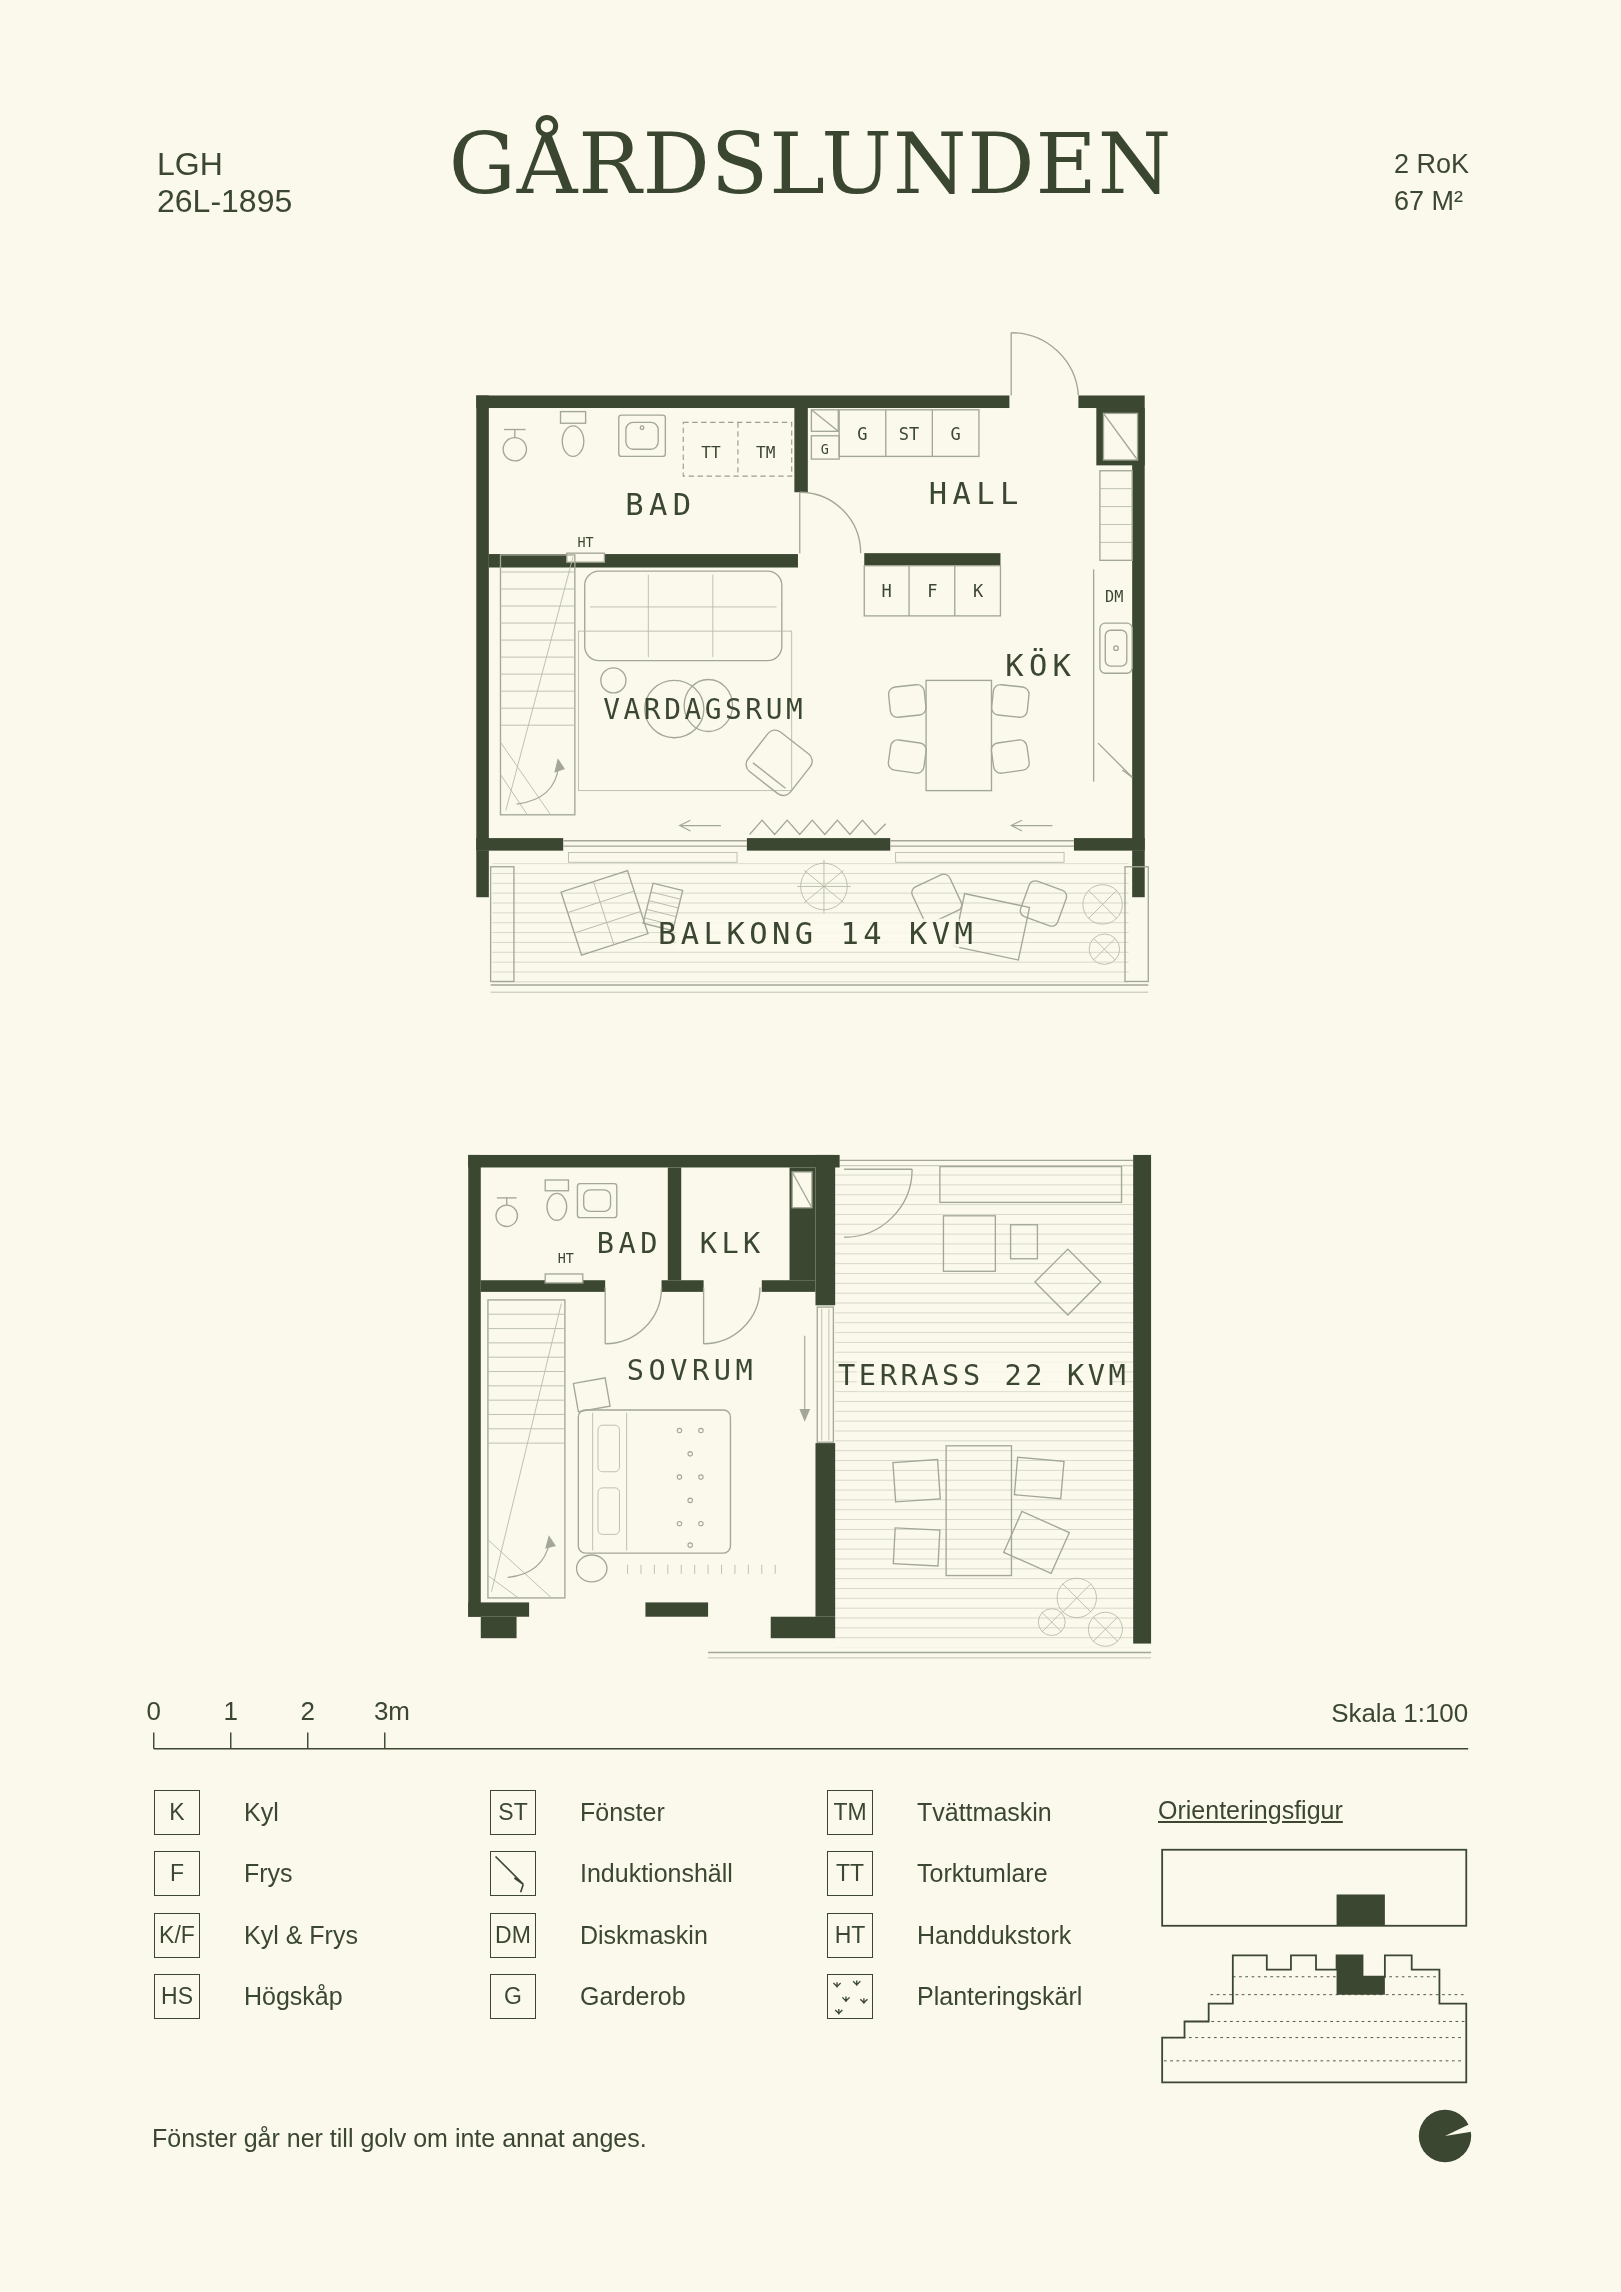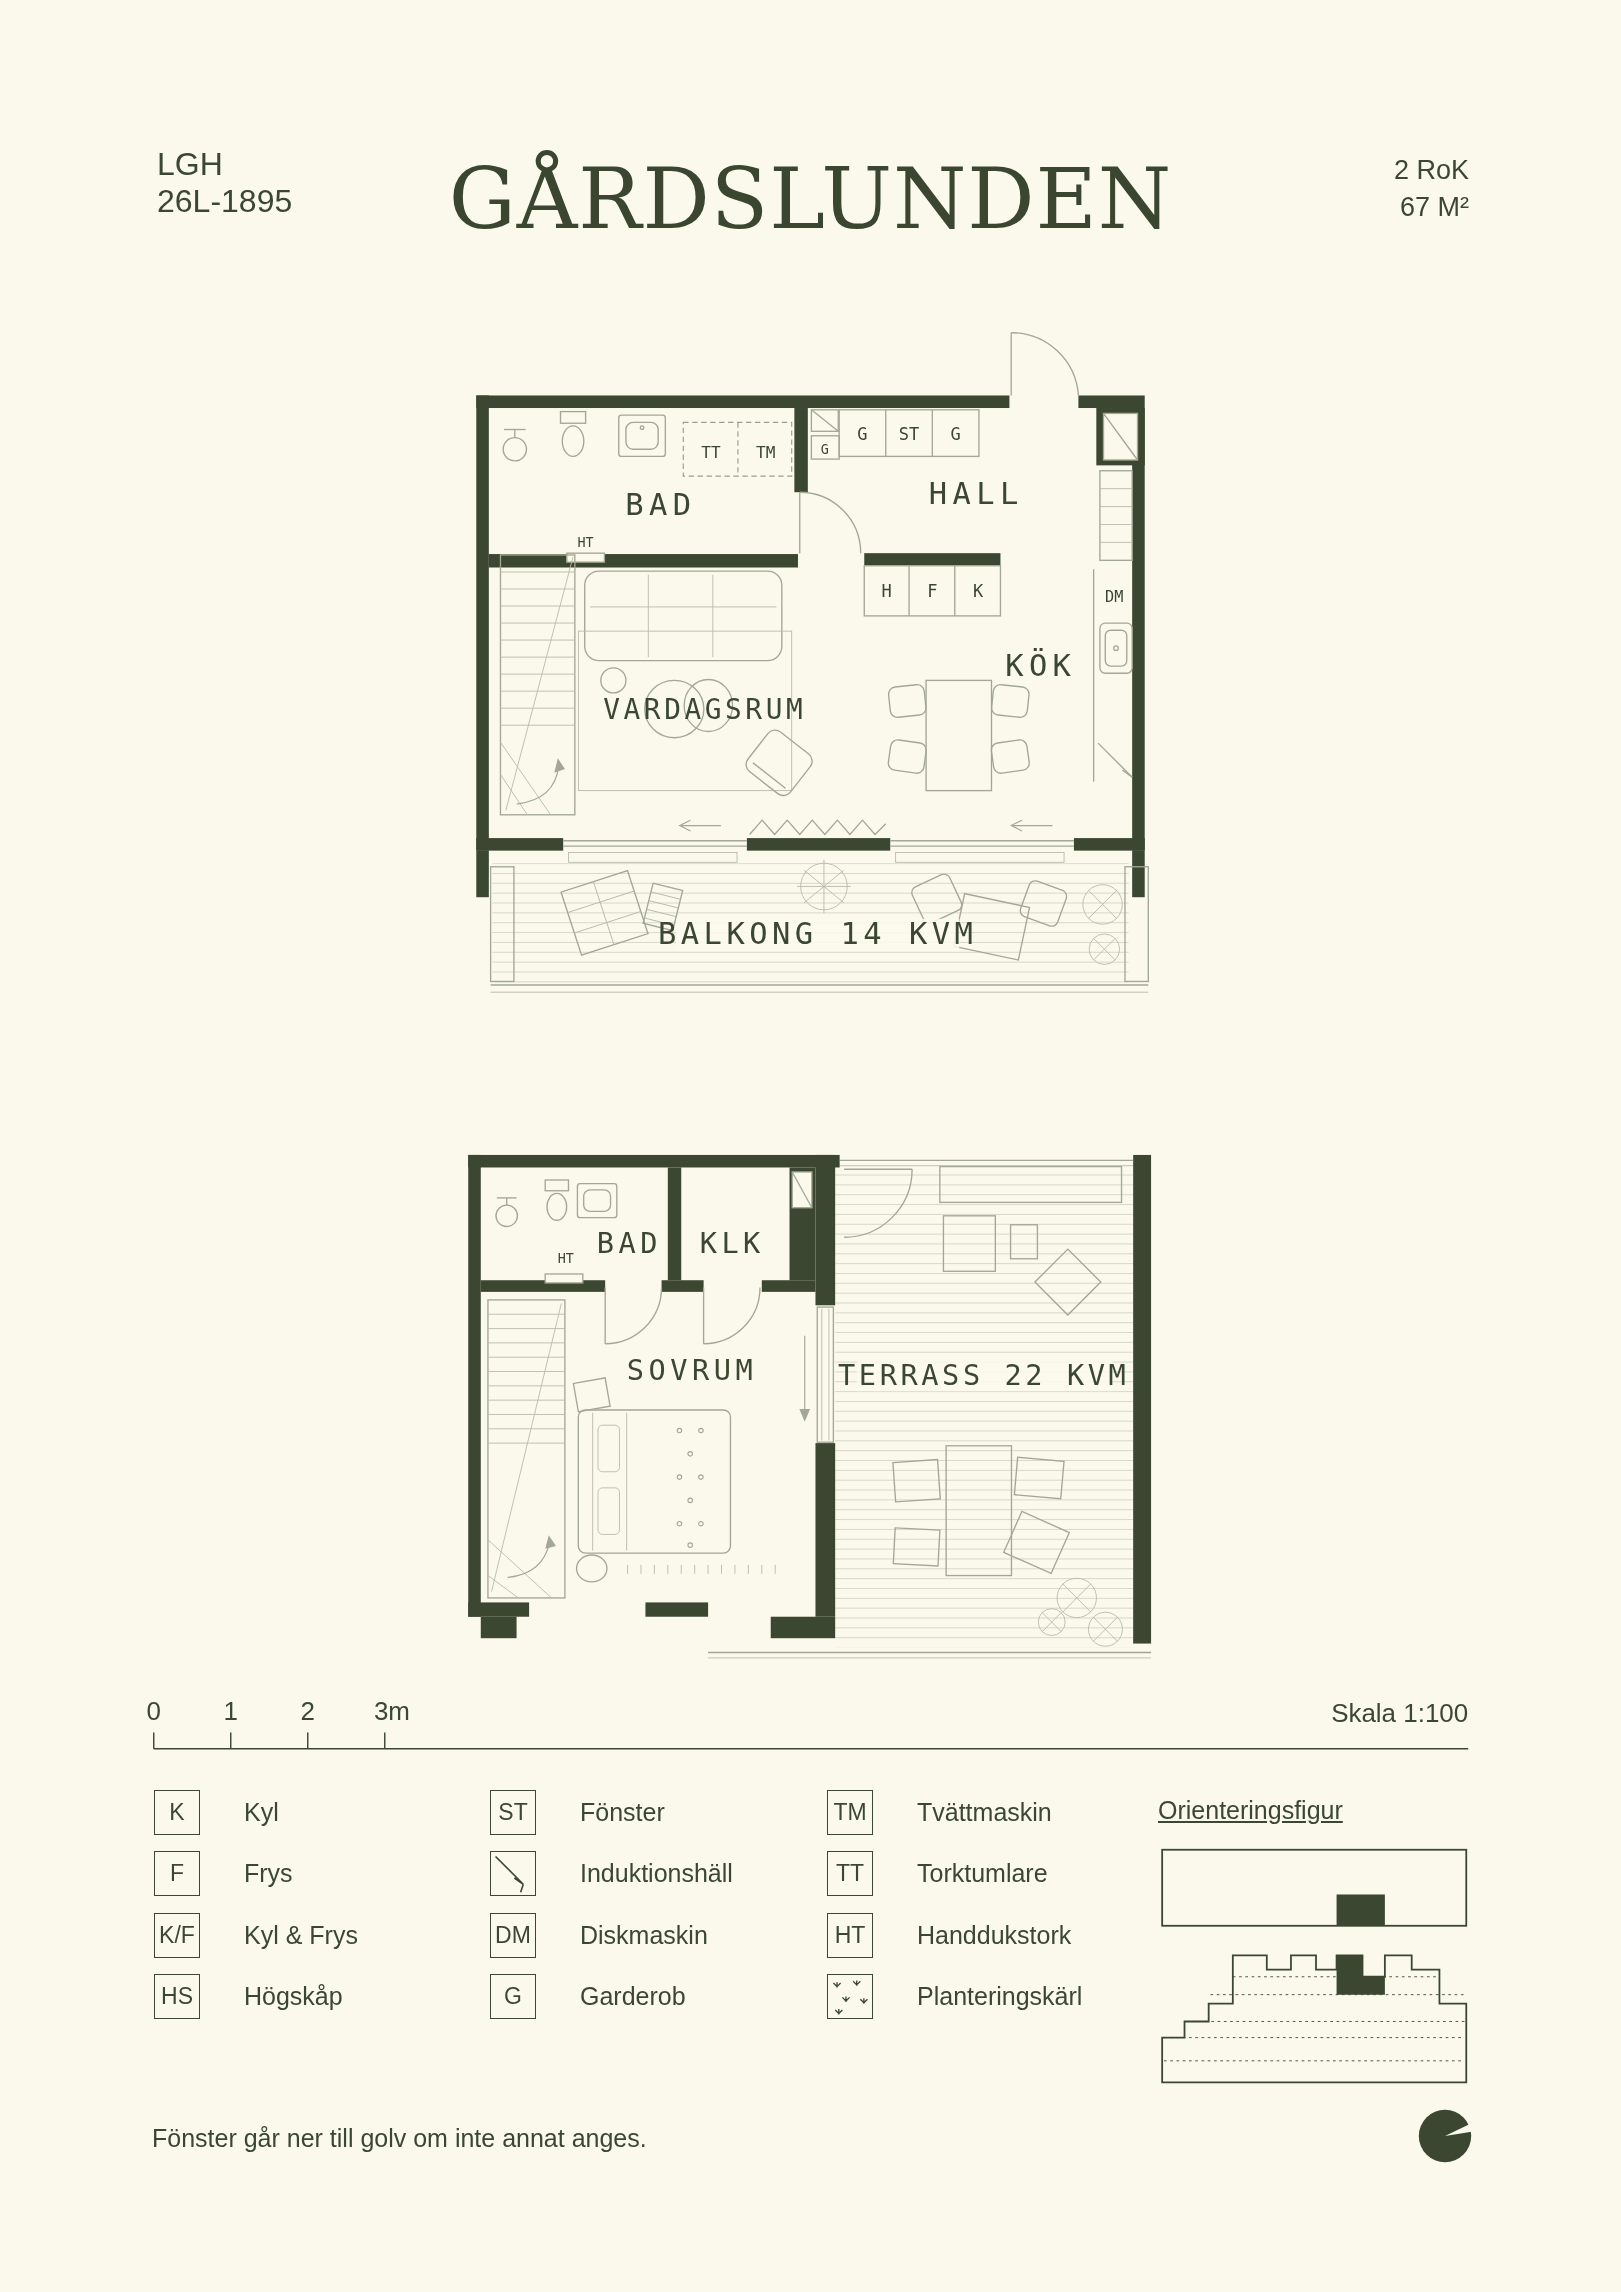--- a/index.html
+++ b/index.html
@@ -2,22 +2,22 @@
 <html style="font-size:14.3px"><head>
 <meta charset="utf-8">
 <style>
   html,body{margin:0;padding:0;}
   body{width:1621px;height:2293px;background:#FAF9EC;position:relative;overflow:hidden;
        font-family:"Liberation Sans",sans-serif;color:#3B4731;}
   .abs{position:absolute;}
   
   .hdr-left{left:157px;top:146px;font-size:32px;line-height:37px;}
   .logo{left:0;right:0;top:115px;text-align:center;font-family:"DejaVu Serif",serif;
-        font-size:84px;letter-spacing:0.9px;color:#3A462F;margin-top:35px;}
-  .hdr-right{right:152px;top:152px;font-size:27px;line-height:37px;text-align:right;}
+        font-size:84px;letter-spacing:0.9px;color:#3A462F;}
+  .hdr-right{right:152px;top:146px;font-size:27px;line-height:37px;}
   
   svg .w{fill:#3B4731;stroke:none;}
   svg .ln{stroke:#A3A795;fill:none;stroke-width:1.5;}
   svg .lnt{stroke:#B9BBA9;fill:none;stroke-width:1;}
   svg .dash{stroke:#9AA08C;fill:none;stroke-width:1.3;stroke-dasharray:6 4;}
   svg .room{fill:#FAF9EC;}
   svg .halo{fill:#FAF9EC;opacity:.88;}
   svg .rlabel{font-family:"DejaVu Sans Mono",monospace;fill:#3B4731;}
   svg .arrow{stroke:#A3A795;fill:none;stroke-width:1.3;}
   svg .inkln{stroke:#3B4731;fill:none;stroke-width:2;}

